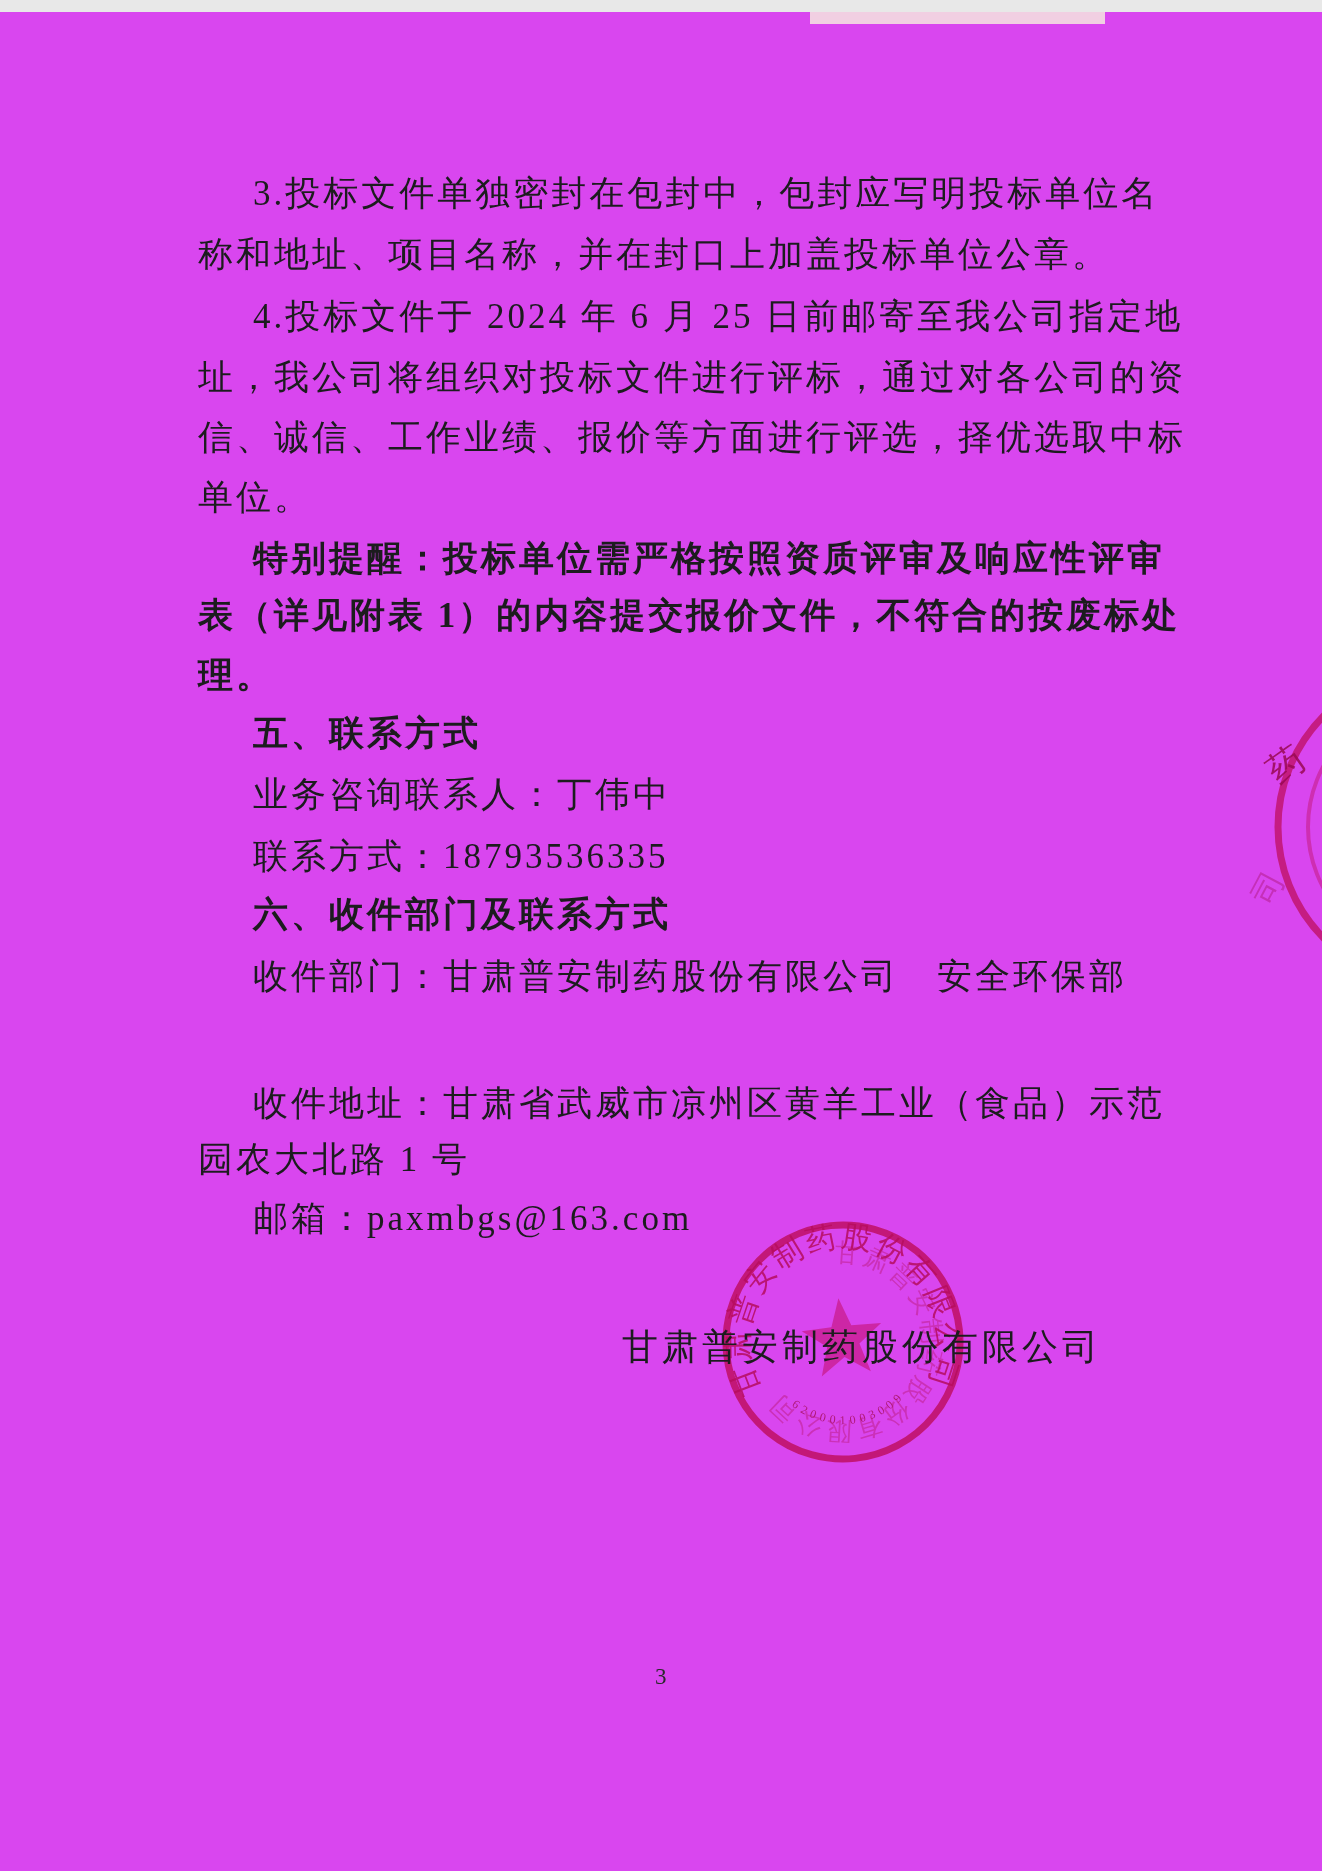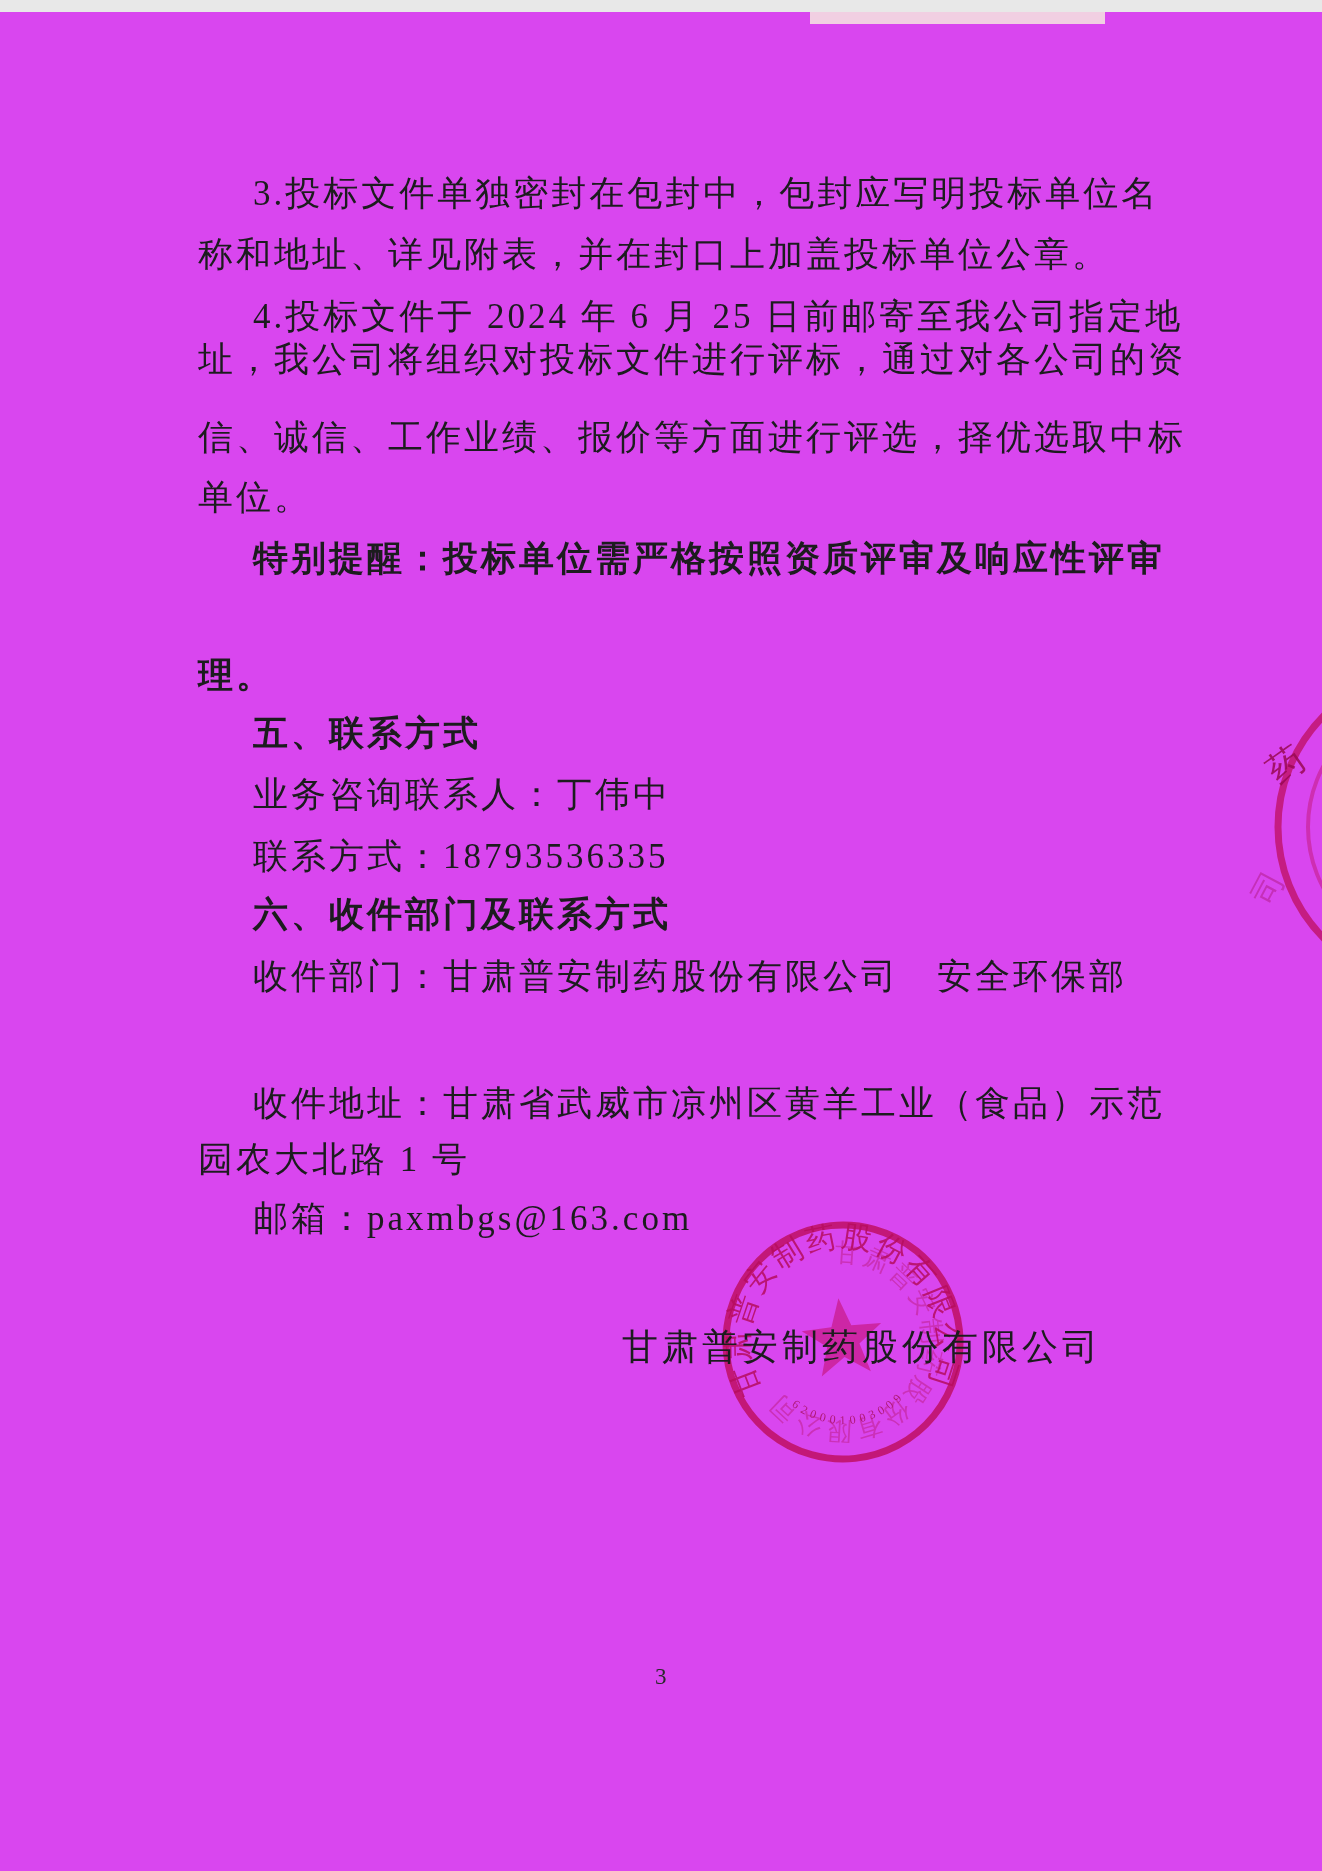--- a/index.html
+++ b/index.html
@@ -59,26 +59,27 @@
   }
 </style>
 </head>
 <body>
 
 <div class="page">
 
   <div class="scan-strip"></div>
 
   <div class="line indent" style="top:158px">3.投标文件单独密封在包封中，包封应写明投标单位名</div>
-  <div class="line" style="top:219px">称和地址、详见附表，并在封口上加盖投标单位公章。</div>
+  <div class="line" style="top:219px">称和地址、项目名称，并在封口上加盖投标单位公章。</div>
   <div class="line indent" style="top:281px">4.投标文件于 2024 年 6 月 25 日前邮寄至我公司指定地</div>
-  <div class="line" style="top:324px">址，我公司将组织对投标文件进行评标，通过对各公司的资</div>
+  <div class="line" style="top:342px">址，我公司将组织对投标文件进行评标，通过对各公司的资</div>
   <div class="line" style="top:402px">信、诚信、工作业绩、报价等方面进行评选，择优选取中标</div>
   <div class="line" style="top:462px">单位。</div>
   <div class="line indent bold" style="top:523px">特别提醒：投标单位需严格按照资质评审及响应性评审</div>
+  <div class="line bold" style="top:580px">表（详见附表 1）的内容提交报价文件，不符合的按废标处</div>
   <div class="line bold" style="top:640px">理。</div>
   <div class="line indent" style="top:759px">业务咨询联系人：丁伟中</div>
   <div class="line indent bold" style="top:698px">五、联系方式</div>
   <div class="line indent" style="top:821px">联系方式：18793536335</div>
   <div class="line indent" style="top:941px">收件部门：甘肃普安制药股份有限公司　安全环保部</div>
   <div class="line indent bold" style="top:879px">六、收件部门及联系方式</div>
   <div class="line indent" style="top:1068px">收件地址：甘肃省武威市凉州区黄羊工业（食品）示范</div>
   <div class="line" style="top:1124px">园农大北路 1 号</div>
   <div class="line indent" style="top:1183px">邮箱：paxmbgs@163.com</div>
 

